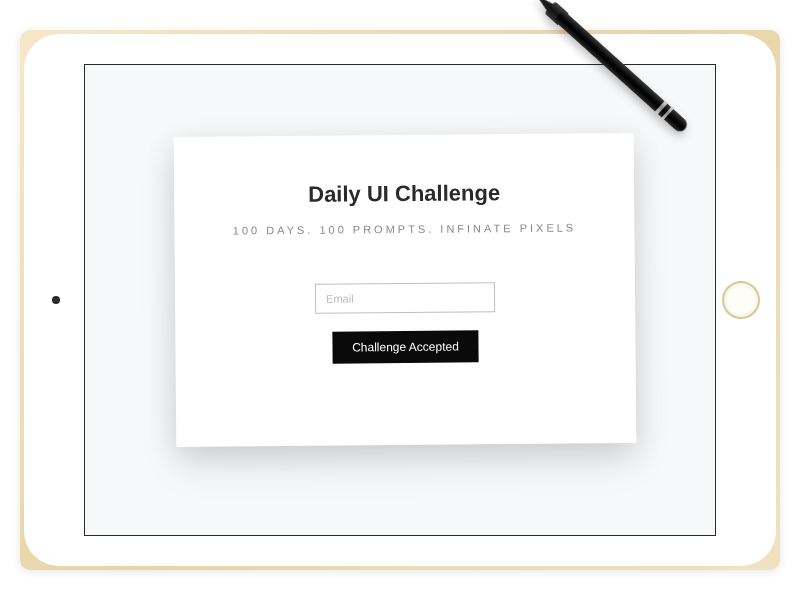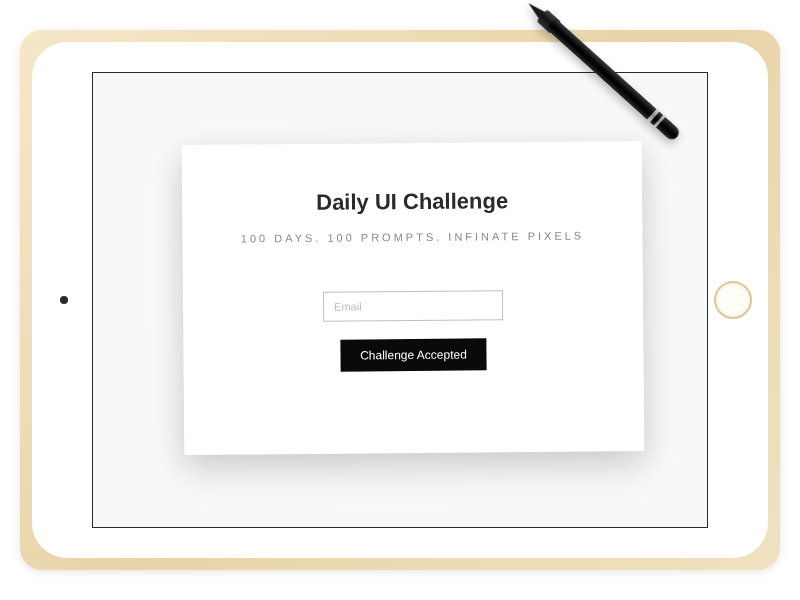--- a/index.html
+++ b/index.html
@@ -15,22 +15,22 @@
       align-items: center;
       justify-content: center;
       font-family: -apple-system, BlinkMacSystemFont, "Segoe UI", Helvetica, Arial, sans-serif;
       overflow: hidden;
     }
     .tablet-frame {
       position: relative;
       width: 760px;
       height: 540px;
       background: linear-gradient(135deg, #f5e7c8 0%, #e8d4a8 50%, #f0e2c0 100%);
-      border-radius: 22px;
-      padding: 12px;
+      border-radius: 10px;
+      padding: 4px;
       box-shadow: 0 2px 8px rgba(0,0,0,0.1);
     }
     .tablet-inner {
       width: 100%;
       height: 100%;
       background: #ffffff;
       border-radius: 35px;
       position: relative;
       display: flex;
       align-items: center;

